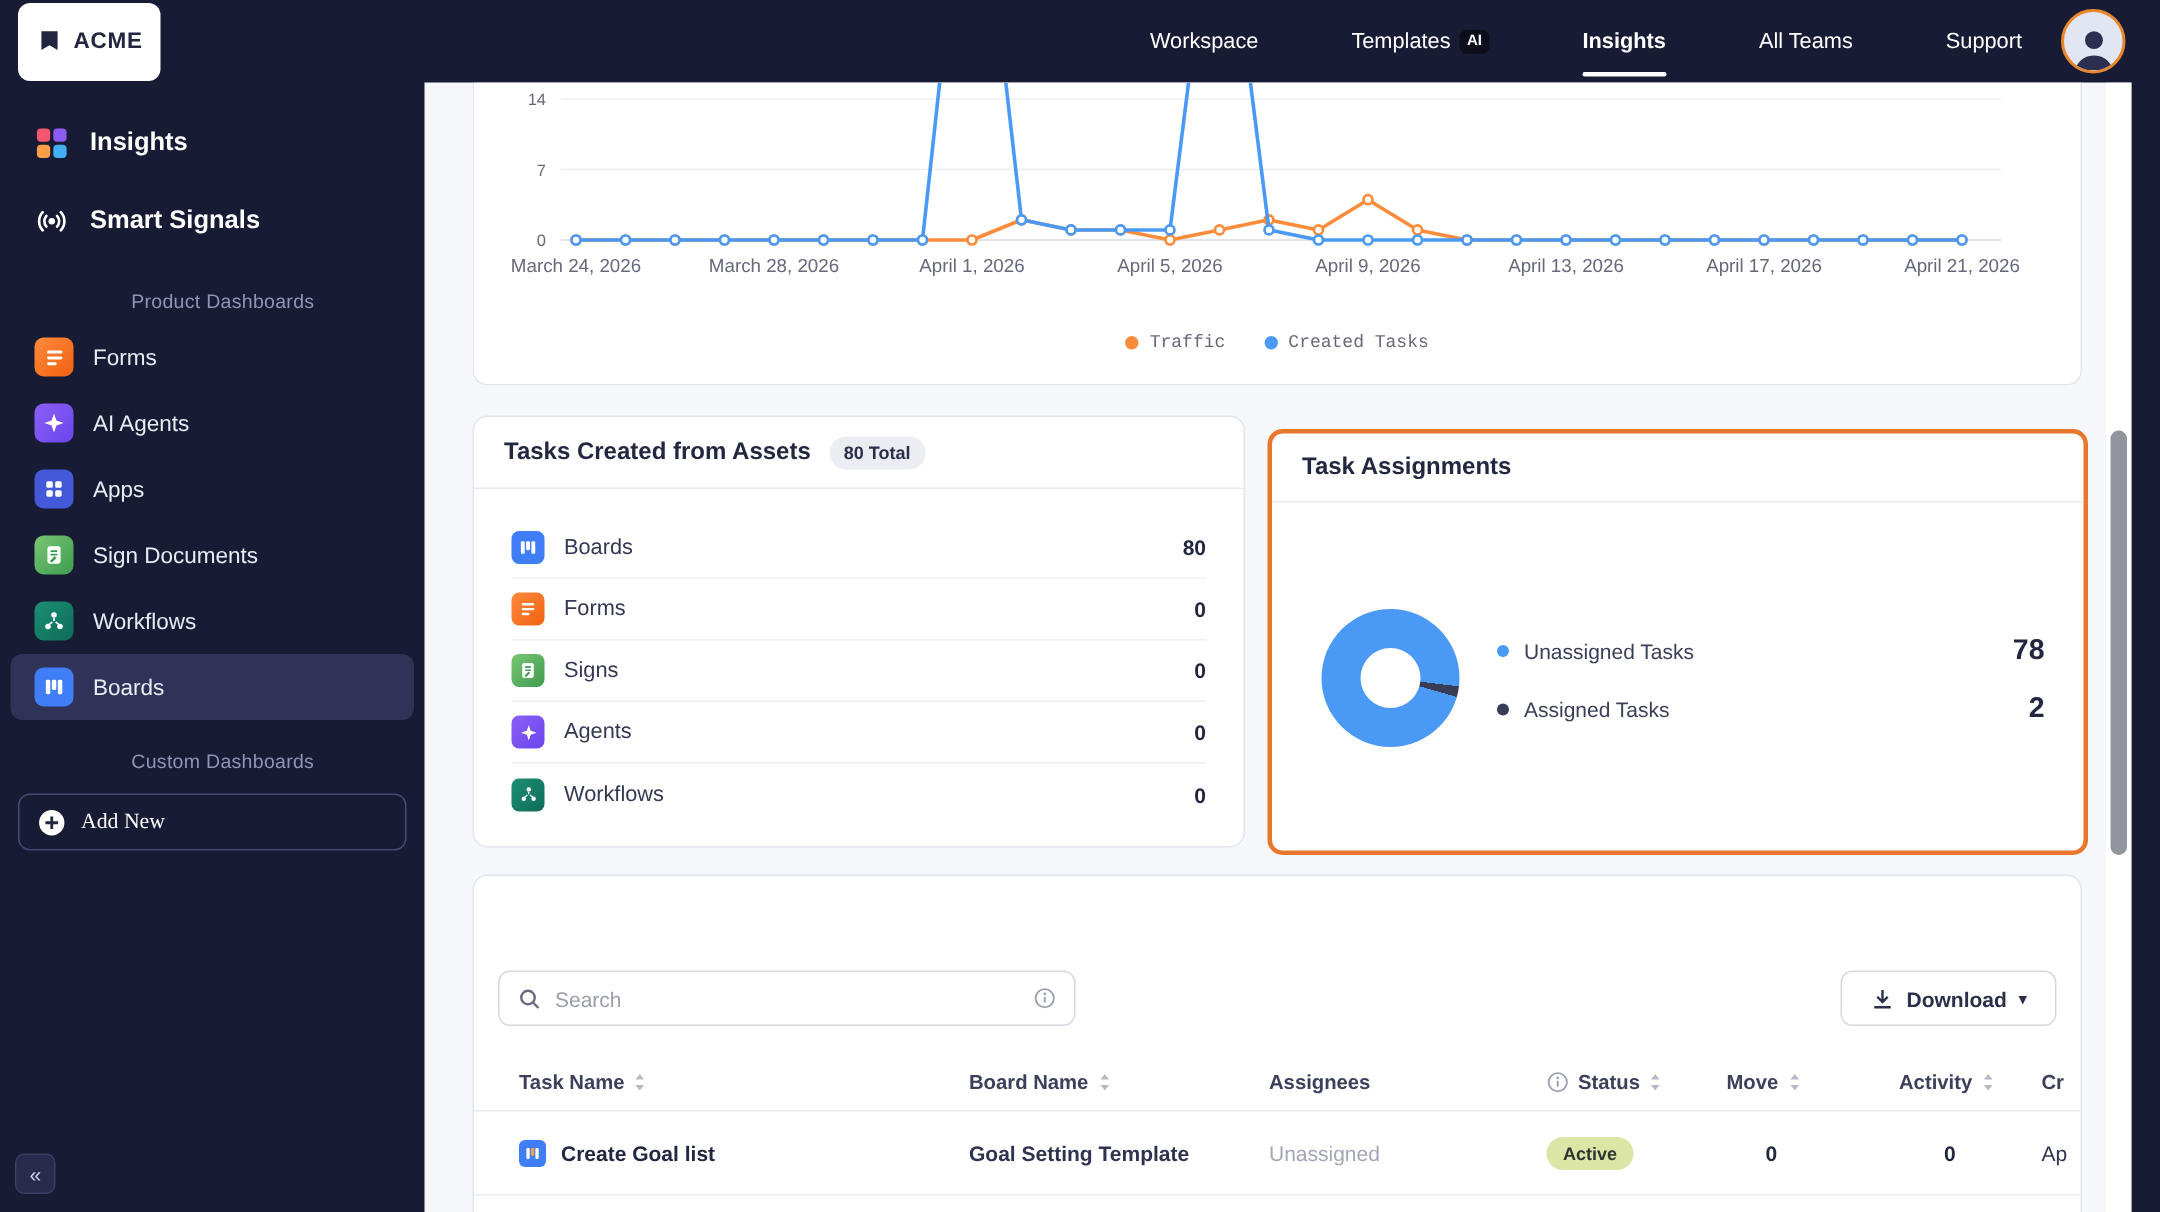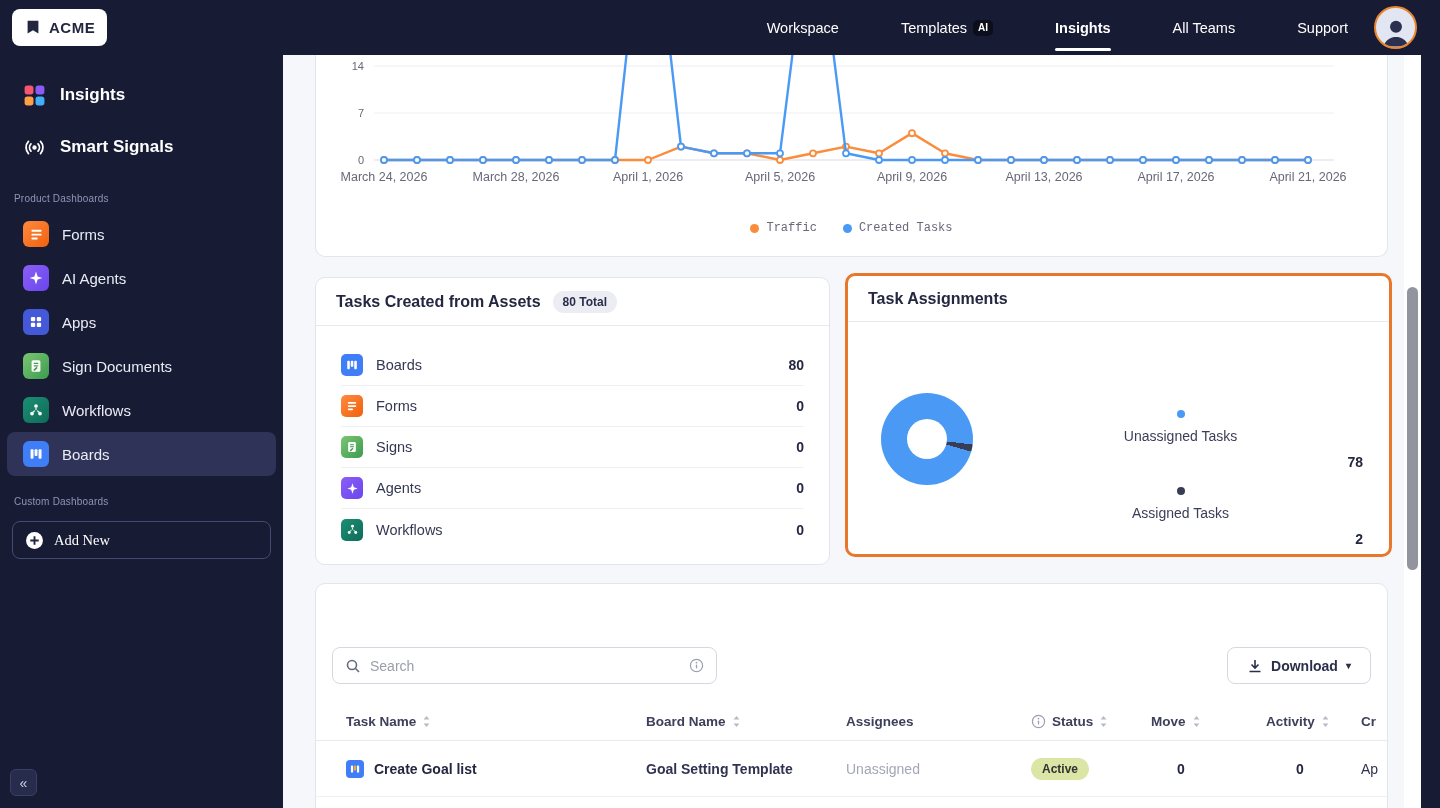--- a/index.html
+++ b/index.html
@@ -1,36 +1,36 @@
 <!DOCTYPE html>
 <html><head>
 <meta charset="utf-8">
 <style>
   * { margin:0; padding:0; box-sizing:border-box; }
   html,body { width:1440px; height:808px; overflow:hidden; }
   body { background:#181b34; font-family:"Liberation Sans", sans-serif; color:#23273f; }
 
   
   .topbar { position:absolute; left:0; top:0; width:1440px; height:55px; display:flex; align-items:center; padding:0 23px 0 12px; }
-  .logo-box { background:#fff; border-radius:8px; height:37px; display:flex; align-items:center; gap:7px; padding:0 12px; cursor:pointer; }
+  .logo-box { background:#fff; border-radius:8px; height:52px; display:flex; align-items:center; gap:7px; padding:0 12px; cursor:pointer; }
   .logo-text { font-size:15px; font-weight:800; color:#23263f; letter-spacing:.5px; }
   .topnav { margin-left:auto; display:flex; align-items:center; gap:34px; }
   .nav-item { color:#fff; font-size:14.5px; position:relative; cursor:pointer; display:flex; align-items:flex-start; gap:6px;margin-left:28px; }
   .nav-item.active { font-weight:700; }
   .nav-item.active::after { content:""; position:absolute; left:0; right:0; bottom:-15px; height:2.5px; background:#fff; border-radius:2px; }
   .ai-badge { background:#0c0e1c; color:#fff; font-size:10px; font-weight:700; border-radius:5px; padding:2.5px 5px; }
   .avatar { width:43px; height:43px; border-radius:50%; margin-left:26px; background:#e2e6f3; border:2.5px solid #e8872f; display:flex; align-items:flex-end; justify-content:center; overflow:hidden; cursor:pointer; }
 
   
   .sidebar { position:absolute; left:0; top:55px; width:283px; bottom:0; padding-top:14px; }
   .side-item { display:flex; align-items:center; gap:13px; color:#e9ebf5; cursor:pointer; }
   .side-item.primary { height:52px; padding:0 22px; font-size:17px; font-weight:600; color:#fff; }
   .side-item.product { height:44px; margin:0 7px; padding:0 16px; border-radius:8px; font-size:15px; }
   .side-item.product.active { background:#2e3357; }
-  .side-section { font-size:10px; color:#9094b5; margin:20px 0 8px 14px; letter-spacing:.2px; }
+  .side-section { font-size:13px; color:#9094b5; margin:20px 0 8px 14px; letter-spacing:.2px;text-align:center; }
   .icon-box { width:26px; height:26px; border-radius:6px; display:flex; align-items:center; justify-content:center; flex:none; }
   .bg-forms { background:linear-gradient(135deg,#ff8a3e,#f0610f); }
   .bg-agents { background:linear-gradient(135deg,#8b5ff6,#6a46ee); }
   .bg-signs { background:linear-gradient(135deg,#7ac673,#3d9b4f); }
   .bg-apps { background:#4459d8; }
   .bg-workflows { background:linear-gradient(135deg,#1b8f73,#0f6b58); }
   .bg-boards { background:#3f7ef7; }
   .add-new-btn { margin:14px 12px 0; height:38px; border:1px solid #454a70; border-radius:8px; background:transparent; color:#fff; font-size:14.5px; display:flex; align-items:center; gap:10px; padding:0 12px; width:259px; cursor:pointer; font-family:Liberation Serif, serif; }
   .collapse-btn { position:absolute; left:10px; bottom:12px; width:27px; height:27px; border-radius:6px; background:#272b4c; border:1px solid #3a3f63; color:#cfd2e4; font-size:14px; cursor:pointer; }
 
@@ -54,27 +54,27 @@
   .assets-card { top:222px; left:0; width:515px; height:288px; }
   .pill-badge { background:#ebedf3; border-radius:12px; padding:4px 10px; font-size:12px; font-weight:700; color:#2a2e4a; }
   .asset-list { padding-top:19px; }
   .asset-row { height:41px; margin:0 25px; display:flex; align-items:center; gap:13px; border-bottom:1px solid #eef0f5; cursor:pointer; }
   .asset-row:last-child { border-bottom:none; }
   .asset-label { font-size:14.5px; color:#343853; }
   .asset-value { margin-left:auto; font-size:14px; font-weight:700; color:#23273f; }
   .icon-sm { width:22px; height:22px; border-radius:5px; display:flex; align-items:center; justify-content:center; flex:none; }
 
   
-  .assign-card { top:218px; left:530px; width:547px; height:284px; border:3px solid #e8772c; }
+  .assign-card { top:231px; left:530px; width:547px; height:284px; border:3px solid #e8772c; }
   .assign-card .card-header { height:46px; }
   .donut { position:absolute; left:33px; top:117px; width:92px; height:92px; border-radius:50%; }
   .donut::after { content:""; position:absolute; inset:26px; background:#fff; border-radius:50%; }
   .assign-legend { position:absolute; left:150px; top:134px; right:26px; display:flex; flex-direction:column; gap:17px; }
-  .assign-legend .row { display:flex; align-items:center; gap:10px; font-size:14px; color:#3a3e58;flex-direction:column; }
-  .assign-legend .val { margin-left:auto; font-weight:700; color:#23273f; font-size:14px; }
+  .assign-legend .row { display:flex; align-items:center; gap:10px; font-size:14px; color:#3a3e58; }
+  .assign-legend .val { margin-left:auto; font-weight:700; color:#23273f; font-size:19px; }
   .dot-sm { width:8px; height:8px; border-radius:50%; flex:none; }
 
   
   .details-card { top:528px; left:0; width:1073px; height:300px; overflow:hidden; }
   .details-card .card-header { height:47px; }
   .toolbar { position:absolute; top:63px; left:16px; right:16px; height:37px; }
   .search-box { position:absolute; left:0; top:0; width:385px; height:37px; border:1px solid #d5d8e0; border-radius:8px; background:#fff; display:flex; align-items:center; gap:9px; padding:12px 12px; }
   .search-box input { border:none; outline:none; flex:1; font-size:14px; color:#3a3e58; font-family:inherit; background:transparent; }
   .search-box input::placeholder { color:#9a9dab; }
   .download-btn { position:absolute; right:0; top:0; width:144px; height:37px; border:1px solid #d5d8e0; border-radius:8px; background:#fff; display:flex; align-items:center; justify-content:center; gap:8px; font-size:14px; font-weight:600; color:#2b2f4a; cursor:pointer; font-family:inherit; }

